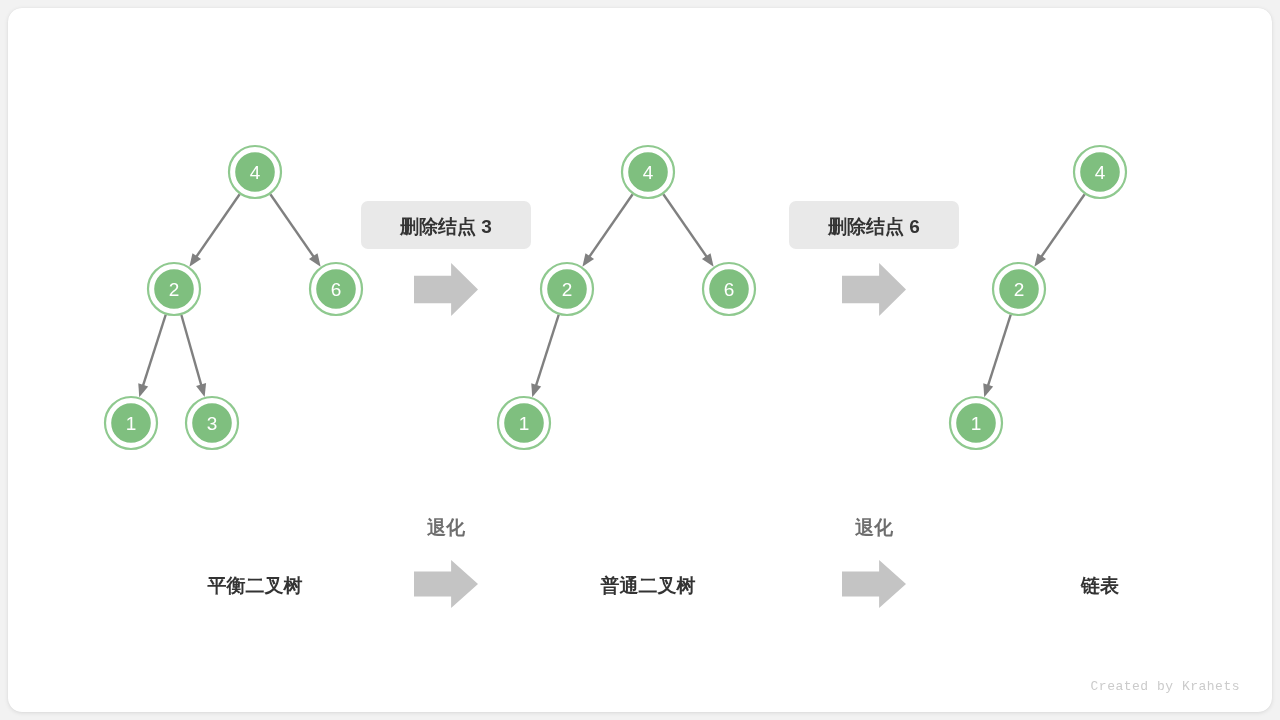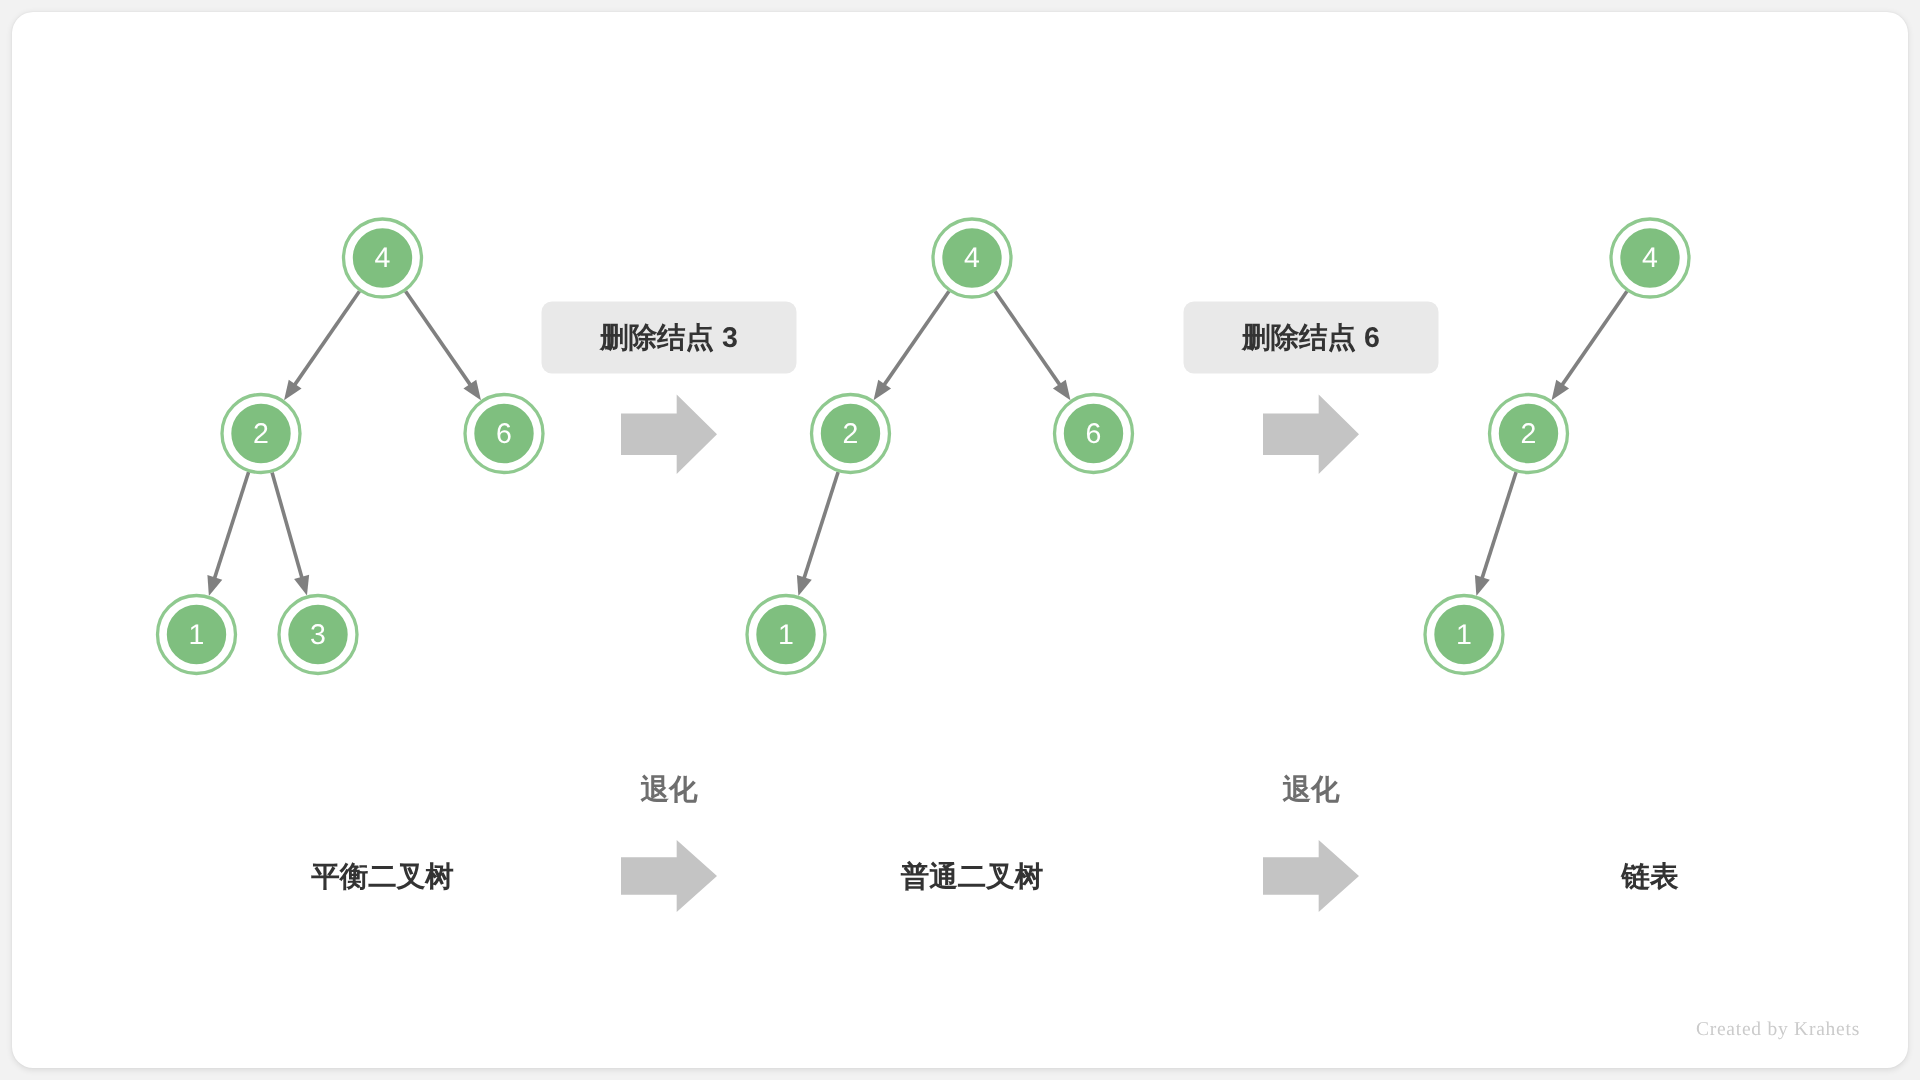--- a/index.html
+++ b/index.html
@@ -64,21 +64,21 @@
     font-size: 19px;
     font-weight: bold;
     text-anchor: middle;
     dominant-baseline: central;
   }
   .watermark {
     position: absolute;
     right: 32px;
     bottom: 18px;
     color: #cbcbcb;
-    font-family: Liberation Serif, serif;
+    font-family: Liberation Mono, monospace;
     font-size: 13px;
     letter-spacing: 0.5px;
     white-space: nowrap;
   }
 </style>
 </head>
 <body>
 
 <div id="canvas">
   <svg class="diagram" viewBox="0 0 1280 720">

